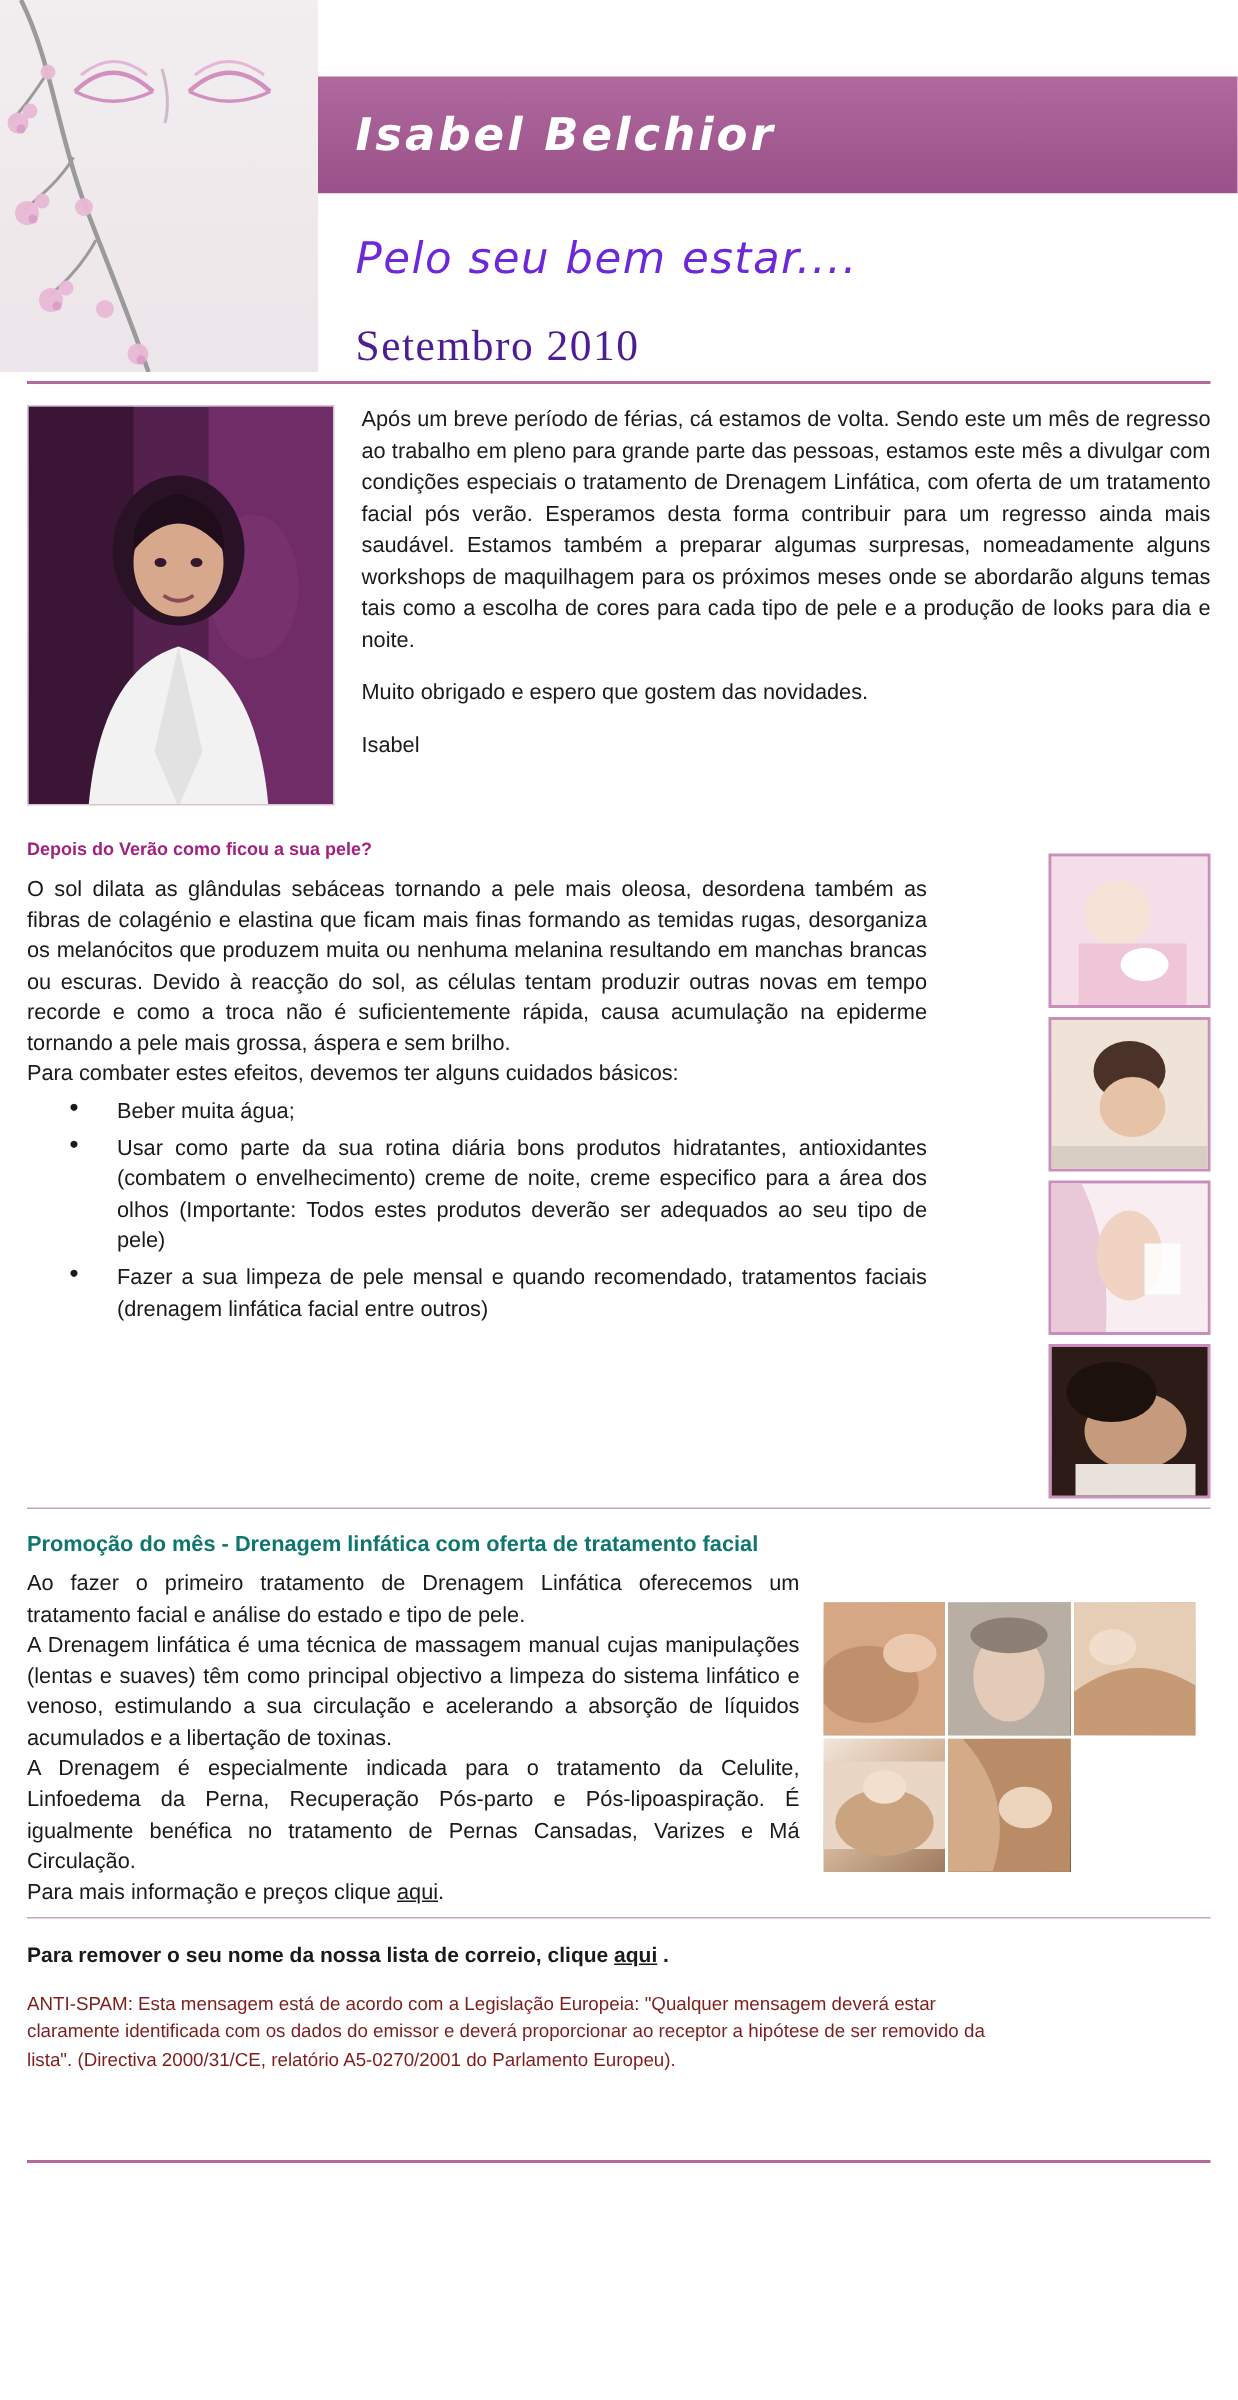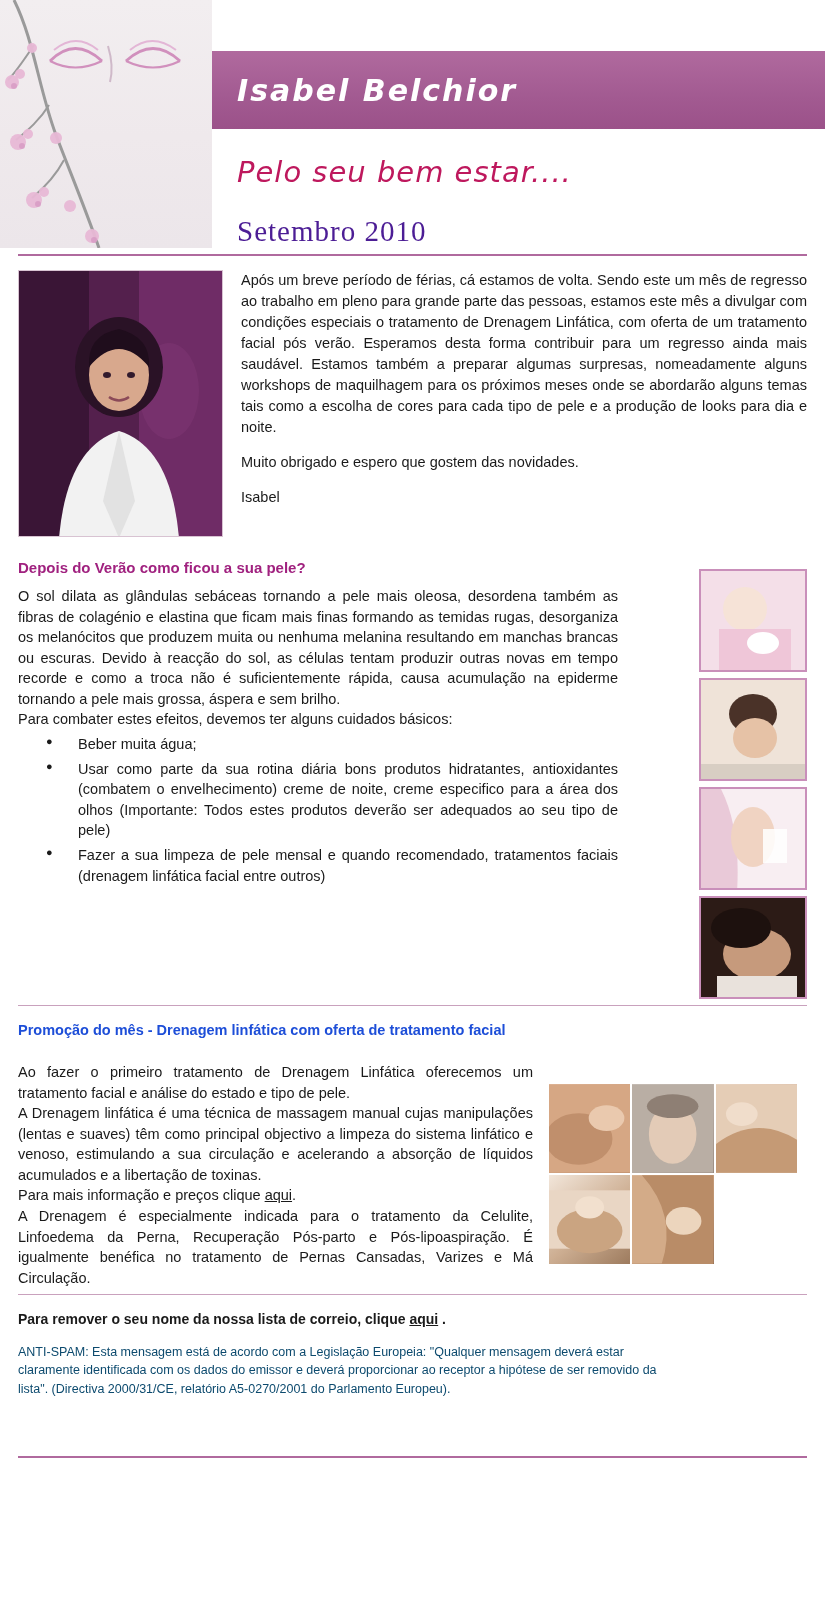--- a/index.html
+++ b/index.html
@@ -68,21 +68,21 @@
     font-family: "DejaVu Sans", sans-serif;
     font-weight: bold;
     font-style: italic;
   }
   .subhead {
     flex: 1 1 auto;
     background: #ffffff;
     padding: 26px 0 0 25px;
   }
   .tagline {
-    color: #be185d;
+    color: #6d28d9;
     font-size: 29px;
     font-family: "DejaVu Sans", sans-serif;
     font-style: italic;
     letter-spacing: 1px;
     margin-bottom: 18px;
   }
   .issue-date {
     color: #4c1d95;
     font-size: 29px;
     font-family: Liberation Serif, serif;
@@ -130,21 +130,21 @@
   
   .sec2 {
     padding: 22px 18px 0 18px;
     display: flex;
     gap: 14px;
   }
   .sec2-main { flex: 1 1 auto; }
   .sec2-head {
     color: #a0217f;
     font-weight: bold;
-    font-size: 15px;
+    font-size: 12px;
     margin-bottom: 10px;
   }
   .sec2-body {
     font-size: 14.5px;
     line-height: 1.42;
     text-align: justify;
     max-width: 600px;
   }
   .sec2-body p { margin: 0; }
   ul.bullets {
@@ -190,24 +190,24 @@
     color: #a0217f;
     font-weight: bold;
     font-size: 13.5px;
     padding: 16px 0 10px 0;
   }
   .blogline a { color: #a0217f; }
 
   
   .sec3 { padding: 16px 18px 0 18px; }
   .sec3-head {
-    color: #1d4ed8;
+    color: #0f766e;
     font-weight: bold;
     font-size: 14.5px;
-    margin-bottom: 24px;
+    margin-bottom: 8px;
   }
   .sec3-flex { display: flex; gap: 16px; }
   .sec3-text { flex: 1 1 auto; max-width: 515px; font-size: 14.5px; line-height: 1.42; text-align: justify; }
   .sec3-lead { font-weight: normal; margin: 0 0 14px 0; }
   .sec3-text p { margin: 0; }
   .collage {
     width: 248px;
     height: 180px;
     flex: 0 0 248px;
     margin-top: 22px;
@@ -227,21 +227,21 @@
   .footer { padding: 16px 18px 0 18px; }
   .unsub {
     font-size: 14px;
     font-weight: bold;
     margin-bottom: 16px;
   }
   .unsub a { color: #1a1a1a; }
   .antispam {
     font-size: 12.5px;
     line-height: 1.45;
-    color: #0c4a6e;
+    color: #7f1d1d;
     max-width: 640px;
   }
   .footer-rule {
     height: 2px;
     background: #b06a9e;
     margin: 58px 18px 0 18px;
   }
   a { color: #1a1a1a; }
 </style>
 </head>
@@ -373,22 +373,22 @@
 
 
   <div class="rule thin"></div>
 
   <div class="sec3">
     <div class="sec3-head">Promoção do mês - Drenagem linfática com oferta de tratamento facial</div>
     <div class="sec3-flex">
       <div class="sec3-text">
         <p class="sec3-lead">Ao fazer o primeiro tratamento de Drenagem Linfática oferecemos um tratamento facial e análise do estado e tipo de pele.</p>
         <p>A Drenagem linfática é uma técnica de massagem manual cujas manipulações (lentas e suaves) têm como principal objectivo a limpeza do sistema linfático e venoso, estimulando a sua circulação e acelerando a absorção de líquidos acumulados e a libertação de toxinas.</p>
+        <p>A Drenagem é especialmente indicada para o tratamento da Celulite, Linfoedema da Perna, Recuperação Pós-parto e Pós-lipoaspiração. É igualmente benéfica no tratamento de Pernas Cansadas, Varizes e Má Circulação.</p>
         <p><span>Para mais informação e preços clique </span><a href="#">aqui</a><span>.</span></p>
-        <p>A Drenagem é especialmente indicada para o tratamento da Celulite, Linfoedema da Perna, Recuperação Pós-parto e Pós-lipoaspiração. É igualmente benéfica no tratamento de Pernas Cansadas, Varizes e Má Circulação.</p>
       </div>
       <div class="collage">
         <div class="cell c1">
           <svg viewBox="0 0 82 89" width="100%" height="100%">
             <rect width="82" height="89" fill="#d6a784"></rect>
             <ellipse cx="30" cy="55" rx="34" ry="26" fill="#c08f6c"></ellipse>
             <ellipse cx="58" cy="34" rx="18" ry="13" fill="#eac9ae"></ellipse>
           </svg>
         </div>
         <div class="cell c2">

